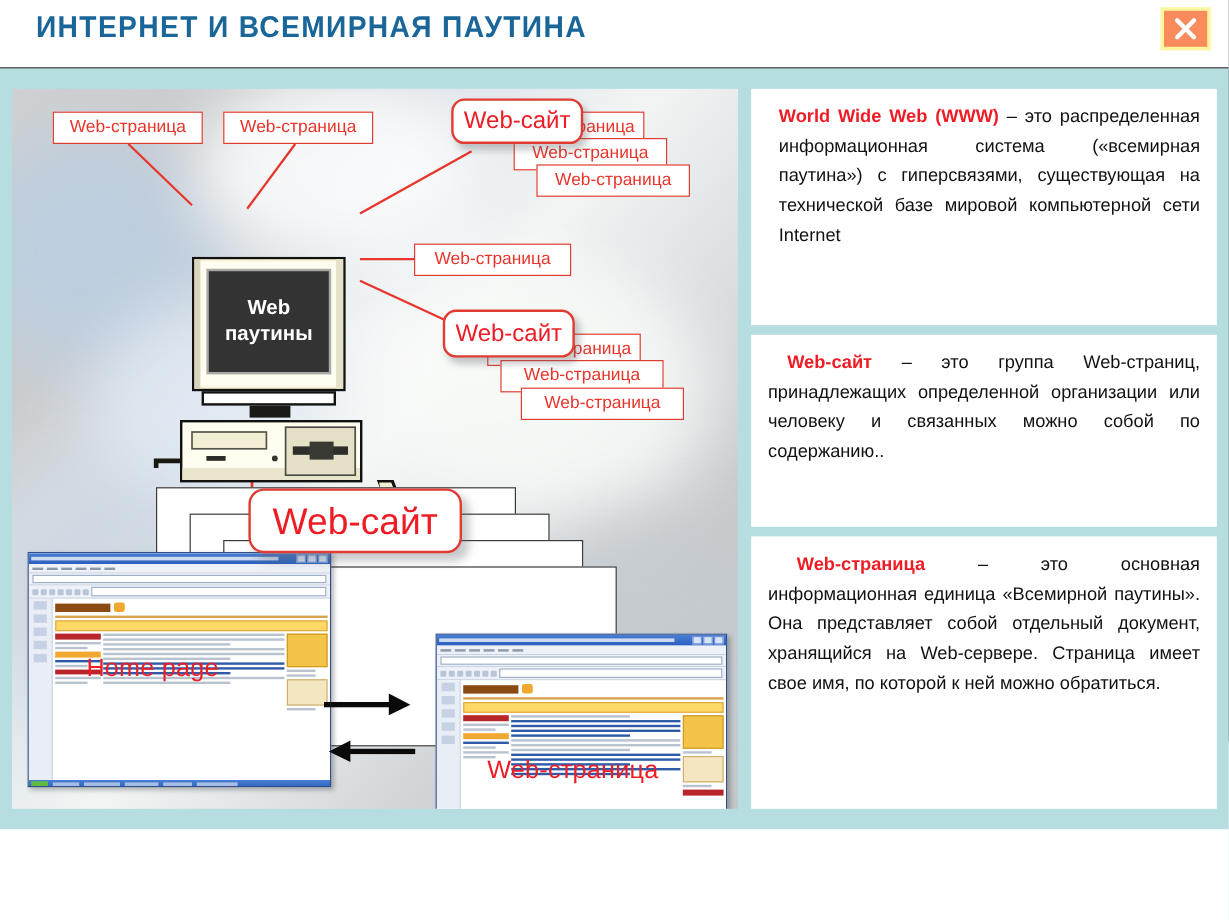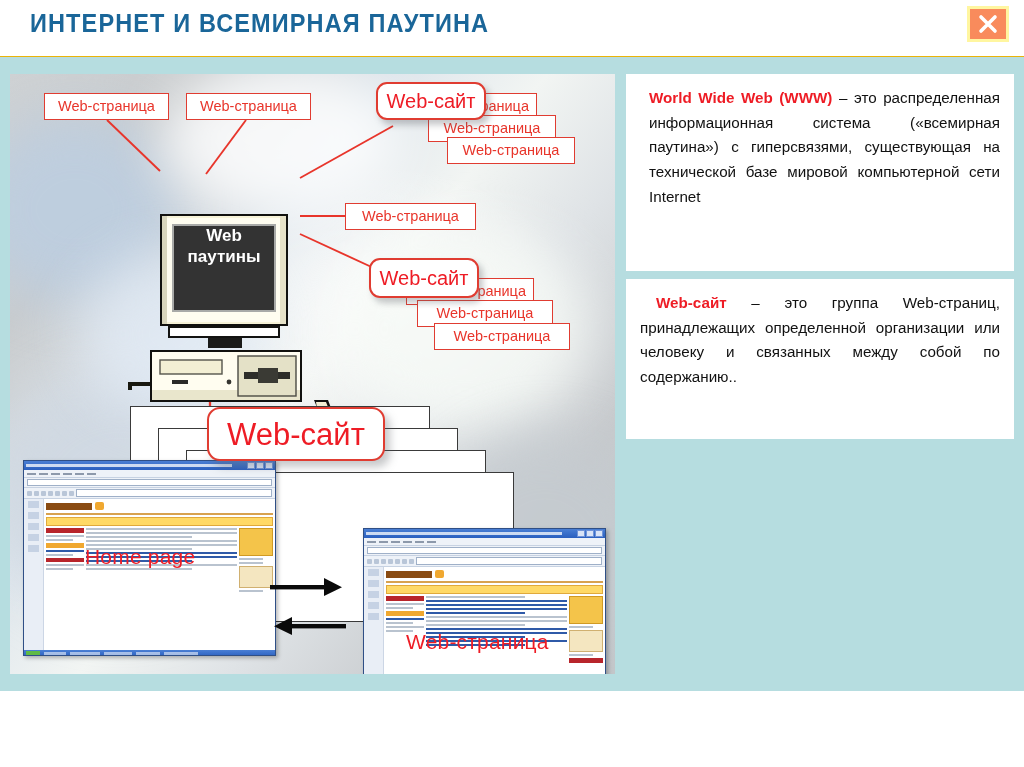--- a/index.html
+++ b/index.html
@@ -1,21 +1,21 @@
 <!DOCTYPE html>
 <html lang="ru"><head>
 <meta charset="utf-8">
 <title>Интернет и Всемирная паутина</title>
 <style>
   html,body{margin:0;padding:0;}
   body{
     width:1024px;height:767px;overflow:hidden;background:#ffffff;
     font-family:"Liberation Sans","DejaVu Sans",sans-serif;
   }
-  .slide{position:relative;width:1024px;height:618px;background:#eab308;}
+  .slide{position:relative;width:1024px;height:618px;background:#404040;}
 
   
   .header{
     position:absolute;left:0;top:0;width:1024px;height:56px;background:#ffffff;
   }
   .header-title{
     position:absolute;left:30px;top:9px;
     font-size:25px;font-weight:bold;color:#1a6699;
     letter-spacing:1.2px;white-space:nowrap;
     font-family:"Liberation Sans Narrow","Liberation Sans",sans-serif;
@@ -242,21 +242,21 @@
           </g>
         </g>
 
         <g>
           <path d="M186 186 L200 186 L203 194 L190 196 Z" fill="#11110f"></path>
           <path d="M180 196 L203 194 L205 206 L182 210 Z" fill="#11110f"></path>
           <path d="M182 198 L201 196.5 L203 204 L184 207.5 Z" fill="#fffdf0"></path>
           <path d="M188 188 L198 188 L200 193 L189 194 Z" fill="#f3efd4"></path>
         </g>
       </svg>
-      <div style="position:absolute;left:44px;top:12px;width:104px;height:84px;display:flex;flex-direction:column;align-items:center;justify-content:flex-start;color:#ffffff;font-weight:bold;font-size:17px;line-height:1.22;">
+      <div style="position:absolute;left:44px;top:12px;width:104px;height:84px;display:flex;flex-direction:column;align-items:center;justify-content:center;color:#ffffff;font-weight:bold;font-size:17px;line-height:1.22;">
         <span>Web</span>
         <span>паутины</span>
       </div>
     </div>
 
     <div class="lbl" style="left:34px;top:19px;width:125px;height:27px;">Web-страница</div>
 
     <div class="lbl" style="left:176px;top:19px;width:125px;height:27px;">Web-страница</div>
 
     <div class="lbl" style="left:399px;top:19px;width:128px;height:27px;justify-content:flex-end;padding-right:7px;z-index:2;">Web-страница</div>
@@ -356,21 +356,21 @@
       </div>
       <div class="br-status">
         <span class="green"></span>
         <span class="s" style="width:22px"></span>
           <span class="s" style="width:30px"></span>
         <span class="s" style="width:28px"></span>
           <span class="s" style="width:24px"></span>
         <span class="s" style="width:34px"></span>
       </div>
     </div>
-    <div class="thumb-cap" style="left:75px;top:471px;z-index:7;">Home page</div>
+    <div class="thumb-cap" style="left:62px;top:471px;z-index:7;">Home page</div>
 
     <div class="browser" style="left:353px;top:454px;width:243px;height:196px;z-index:6;">
       <div class="br-title">
         <span class="t"></span>
           <span class="b"></span>
           <span class="b"></span>
           <span class="b"></span>
       </div>
       <div class="br-menu">
         <i></i>
@@ -459,17 +459,20 @@
 
     <div class="lbl lbl-big" style="left:197px;top:333px;width:178px;height:54px;z-index:9;">Web-сайт</div>
 
   </div>
 
   <div class="tbox" style="left:626px;top:74px;width:388px;height:197px;padding-left:23px;">
     <p><span class="kw">World Wide Web (WWW)</span><span> – это распределенная информационная система («всемирная паутина») с гиперсвязями, существующая на технической базе мировой компьютерной сети Internet</span></p>
   </div>
 
   <div class="tbox" style="left:626px;top:279px;width:388px;height:160px;">
-    <p><span style="display:inline-block;width:16px"></span><span class="kw">Web-сайт</span><span> – это группа Web-страниц, принадлежащих определенной организации или человеку и связанных между собой по содержанию..</span></p>
+    <p><span style="display:inline-block;width:16px"></span><span class="kw">Web-сайт</span><span> – это группа Web-страниц, принадлежащих определенной организации или человеку и связанных можно собой по содержанию..</span></p>
   </div>
 
+  <div class="tbox" style="left:626px;top:447px;width:388px;height:227px;">
+    <p><span style="display:inline-block;width:24px"></span><span class="kw">Web-страница</span><span> – это основная информационная единица «Всемирной паутины». Она представляет собой отдельный документ, хранящийся на Web-сервере. Страница имеет свое имя, по которой к ней можно обратиться.</span></p>
+  </div>
 
 </div>
 
 </body></html>

